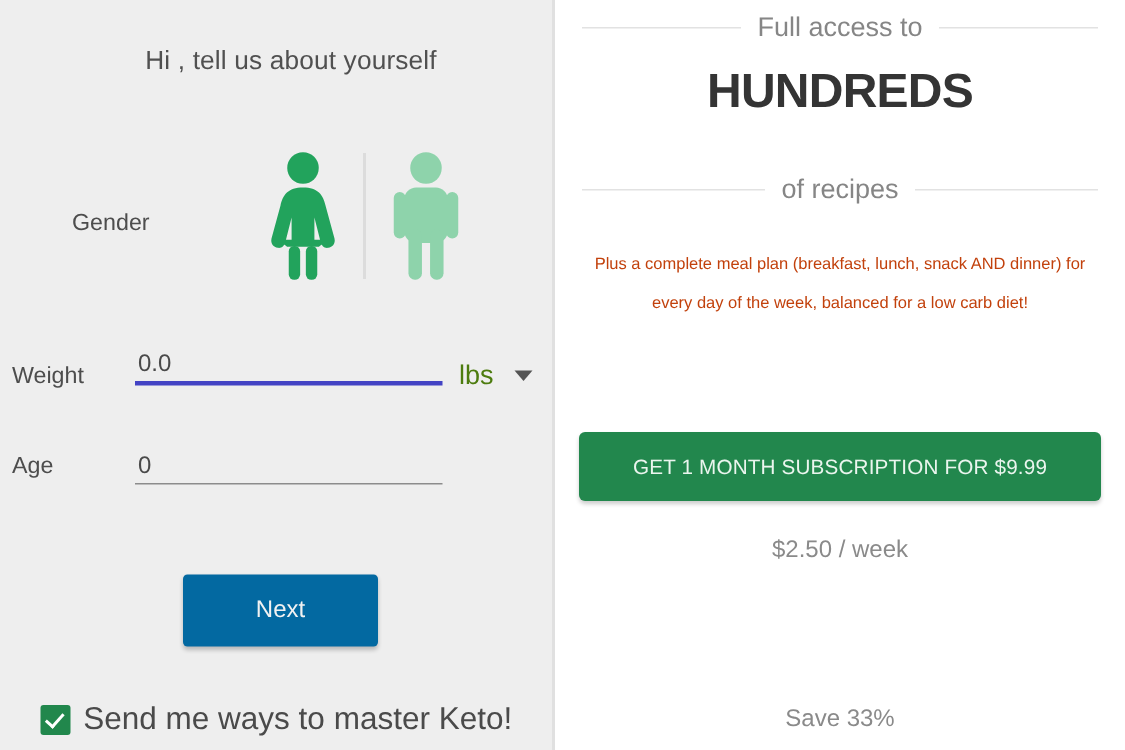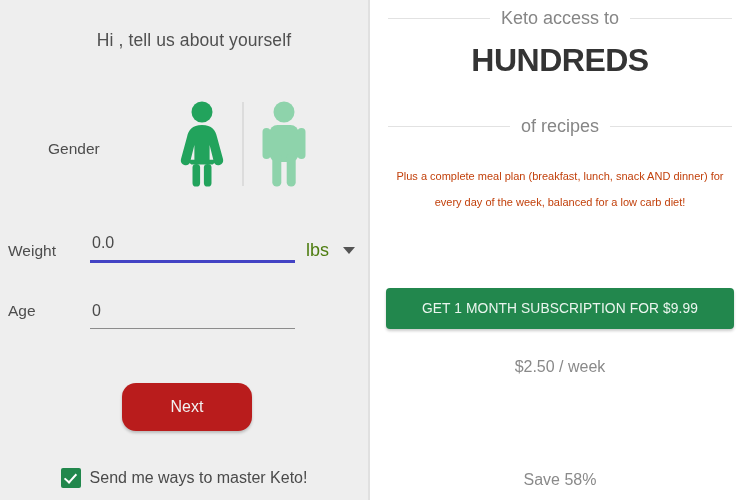--- a/index.html
+++ b/index.html
@@ -102,21 +102,21 @@
 
   .field-wrap {
     position: absolute;
     left: 90px;
     top: 0;
     width: 205px;
   }
   .field-value {
     font-size: 16px;
     color: #4a4a4a;
-    padding-bottom: 6px;
+    padding-bottom: 0;
     padding-left: 2px;
     height: 22px;
     line-height: 22px;
   }
   .field-underline-focus {
     height: 3px;
     background: #4343c4;
     width: 100%;
   }
   .field-underline {
@@ -156,25 +156,25 @@
   }
   .age-label { top: 2px; }
 
   
   .next-button {
     position: absolute;
     top: 383px;
     left: 122px;
     width: 130px;
     height: 48px;
-    background: #b91c1c;
+    background: #0369a1;
     color: #f2f2f2;
     font-size: 16px;
     border: none;
-    border-radius: 14px;
+    border-radius: 3px;
     cursor: pointer;
     box-shadow: 0 2px 3px rgba(0,0,0,0.22);
     font-family: "Liberation Sans", sans-serif;
   }
 
   
   .checkbox-row {
     position: absolute;
     top: 468px;
     left: 0;
@@ -198,21 +198,21 @@
     position: absolute;
     left: 6px;
     top: 2.5px;
     width: 5px;
     height: 10px;
     border: solid #ffffff;
     border-width: 0 2.6px 2.6px 0;
     transform: rotate(42deg);
   }
   .checkbox-label {
-    font-size: 16px;
+    font-size: 21px;
     color: #4a4a4a;
   }
 
   
   .right-panel {
     width: 380px;
     height: 500px;
     background: #ffffff;
     position: relative;
     box-sizing: border-box;
@@ -262,21 +262,21 @@
     text-align: center;
     font-size: 11px;
     line-height: 26px;
     color: #c2410c;
   }
 
   .sub-button {
     position: absolute;
     left: 16px;
     width: 348px;
-    height: 41px;
+    height: 46px;
     background: #22874d;
     color: #eaf5ee;
     font-size: 13.8px;
     border: none;
     border-radius: 4px;
     cursor: pointer;
     box-shadow: 0 2px 3px rgba(0,0,0,0.2);
     font-family: "Liberation Sans", sans-serif;
     letter-spacing: 0.1px;
   }
@@ -360,34 +360,34 @@
     </div>
 
   </div>
 
   <div class="panel-divider"></div>
 
   <div class="right-panel">
 
     <div class="ruled-heading hero-top">
       <span class="rule"></span>
-      <span class="ruled-text">Keto access to</span>
+      <span class="ruled-text">Full access to</span>
       <span class="rule"></span>
     </div>
 
     <div class="hero-word">HUNDREDS</div>
 
     <div class="ruled-heading hero-bottom">
       <span class="rule"></span>
       <span class="ruled-text">of recipes</span>
       <span class="rule"></span>
     </div>
 
     <div class="promo-text">Plus a complete meal plan (breakfast, lunch, snack AND dinner) for every day of the week, balanced for a low carb diet!</div>
 
     <button class="sub-button sub-button-1">GET 1 MONTH SUBSCRIPTION FOR $9.99</button>
     <div class="price-note price-note-1">$2.50 / week</div>
 
-    <div class="price-note price-note-2">Save 58%</div>
+    <div class="price-note price-note-2">Save 33%</div>
 
   </div>
 
 </div>
 
 </body></html>

